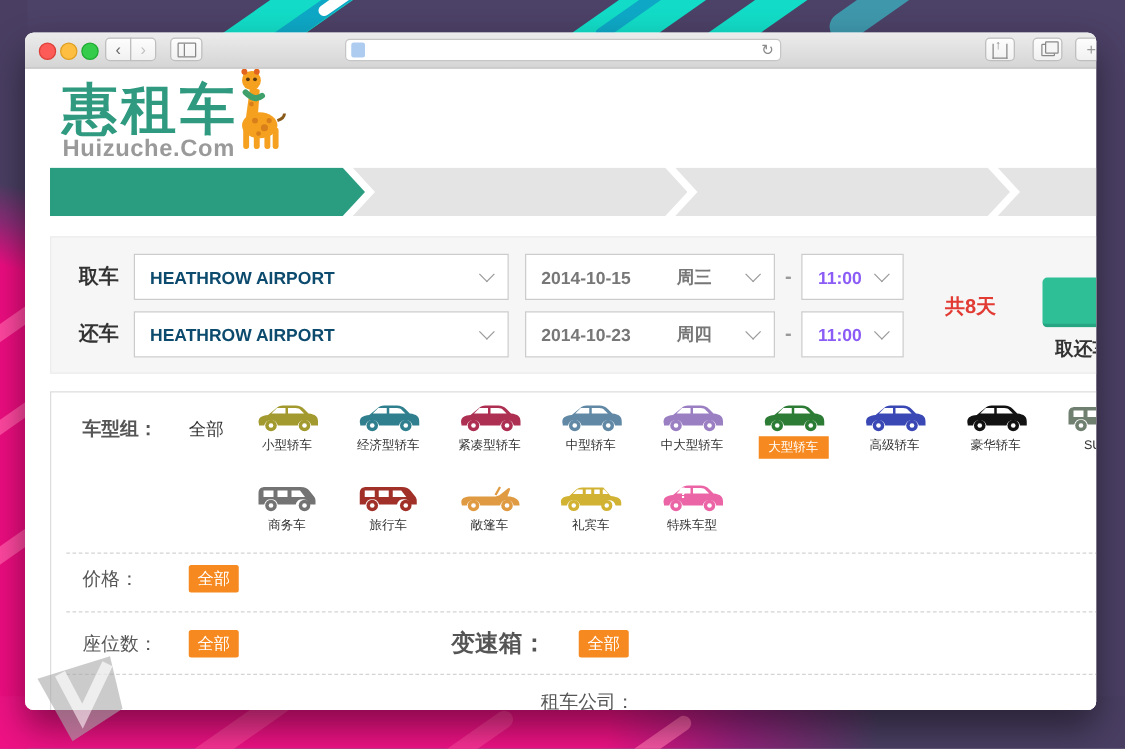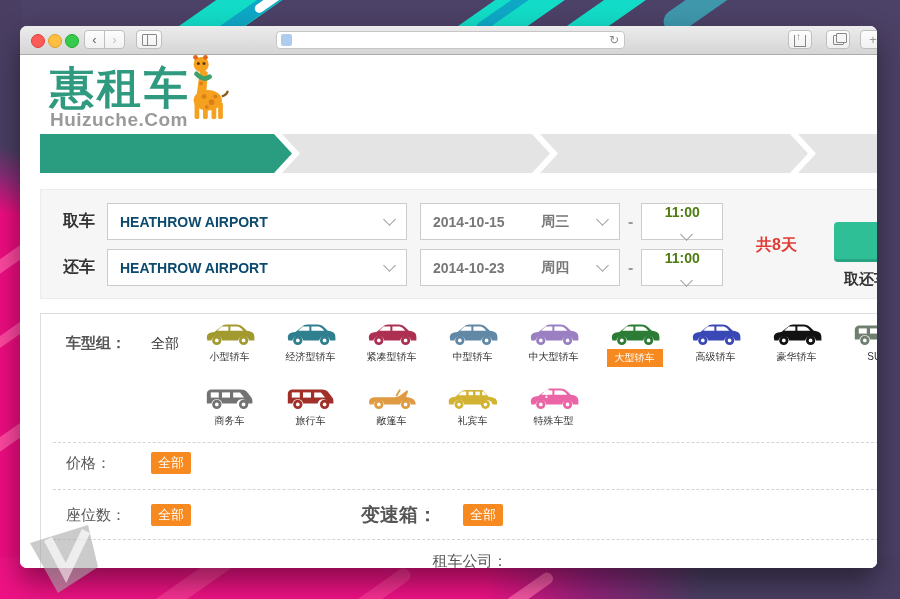--- a/index.html
+++ b/index.html
@@ -85,21 +85,21 @@
     background:#f6f6f6;border:1px solid #ececec;box-sizing:border-box;}
   .srow{position:absolute;left:0;display:flex;align-items:center;height:37px;}
   .srow:nth-of-type(1){top:13px;}
   .srow:nth-of-type(2){top:59px;}
   .slabel{margin-left:22px;width:44px;font-size:16px;font-weight:bold;color:#333;}
   .selbox{display:flex;align-items:center;justify-content:space-between;box-sizing:border-box;
     height:37px;background:#fff;border:1px solid #ccc;padding:0 12px;cursor:pointer;
     font-size:14px;font-weight:bold;color:#0c4a6e;}
   .selbox.loc{width:300px;}
   .selbox.date{width:200px;margin-left:13px;color:#777;}
-  .selbox.time{width:82px;color:#4d7c0f;flex-direction:column;}
+  .selbox.time{width:82px;color:#8b5cf6;}
   .wd{margin-left:16px;}
   .chev{width:8px;height:8px;border-right:1.7px solid #9a9a9a;border-bottom:1.7px solid #9a9a9a;
     transform:rotate(45deg);margin-top:-4px;flex:none;margin-left:8px;}
   .dash{margin:0 8px;color:#999;font-weight:bold;}
   .duration{position:absolute;left:715px;top:45px;color:#e23b34;font-size:16px;font-weight:bold;}
   .go-btn{position:absolute;left:793px;top:32px;width:86px;height:40px;border:none;cursor:pointer;
     background:#2fbf97;border-bottom:3px solid #27a583;border-radius:4px;}
   .go-note{position:absolute;left:803px;top:80px;font-size:15px;font-weight:bold;color:#333;white-space:nowrap;}
 
   

